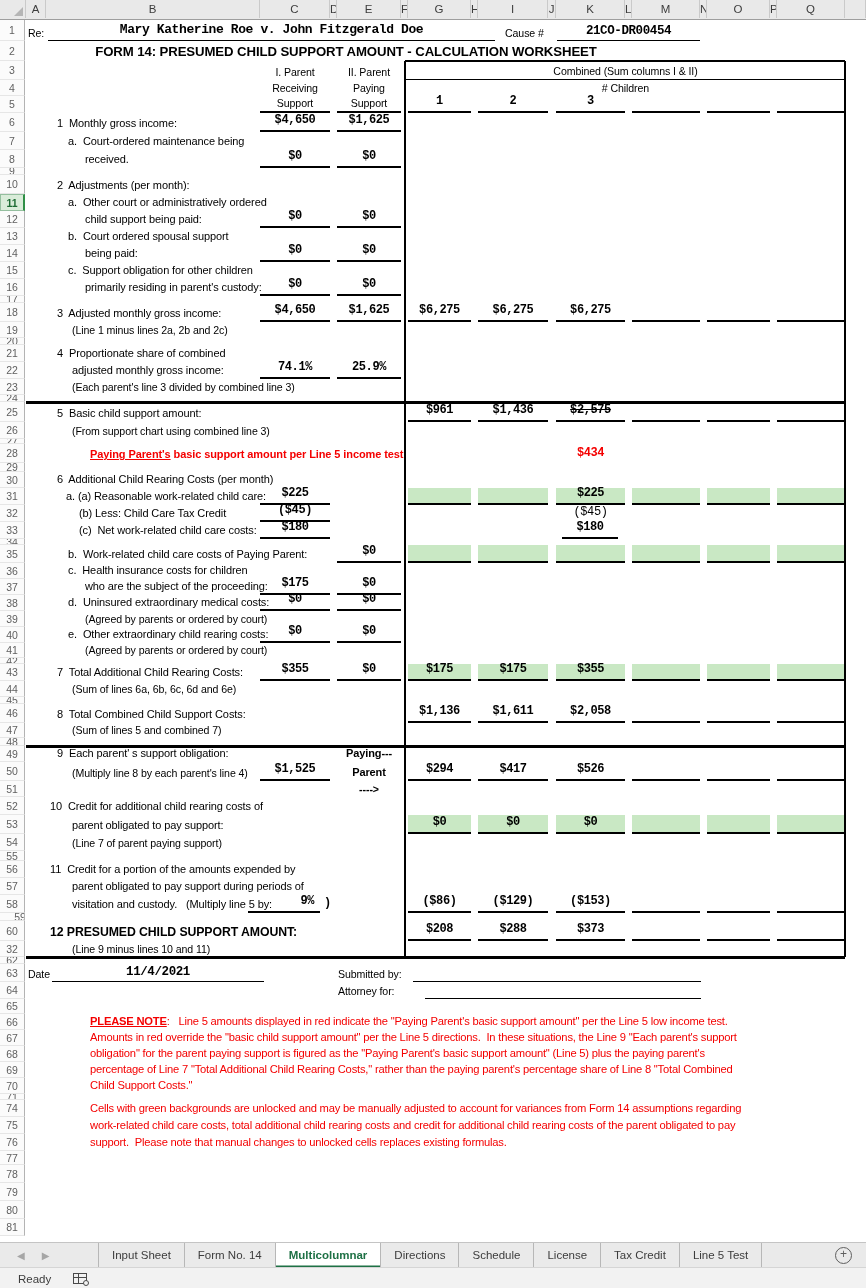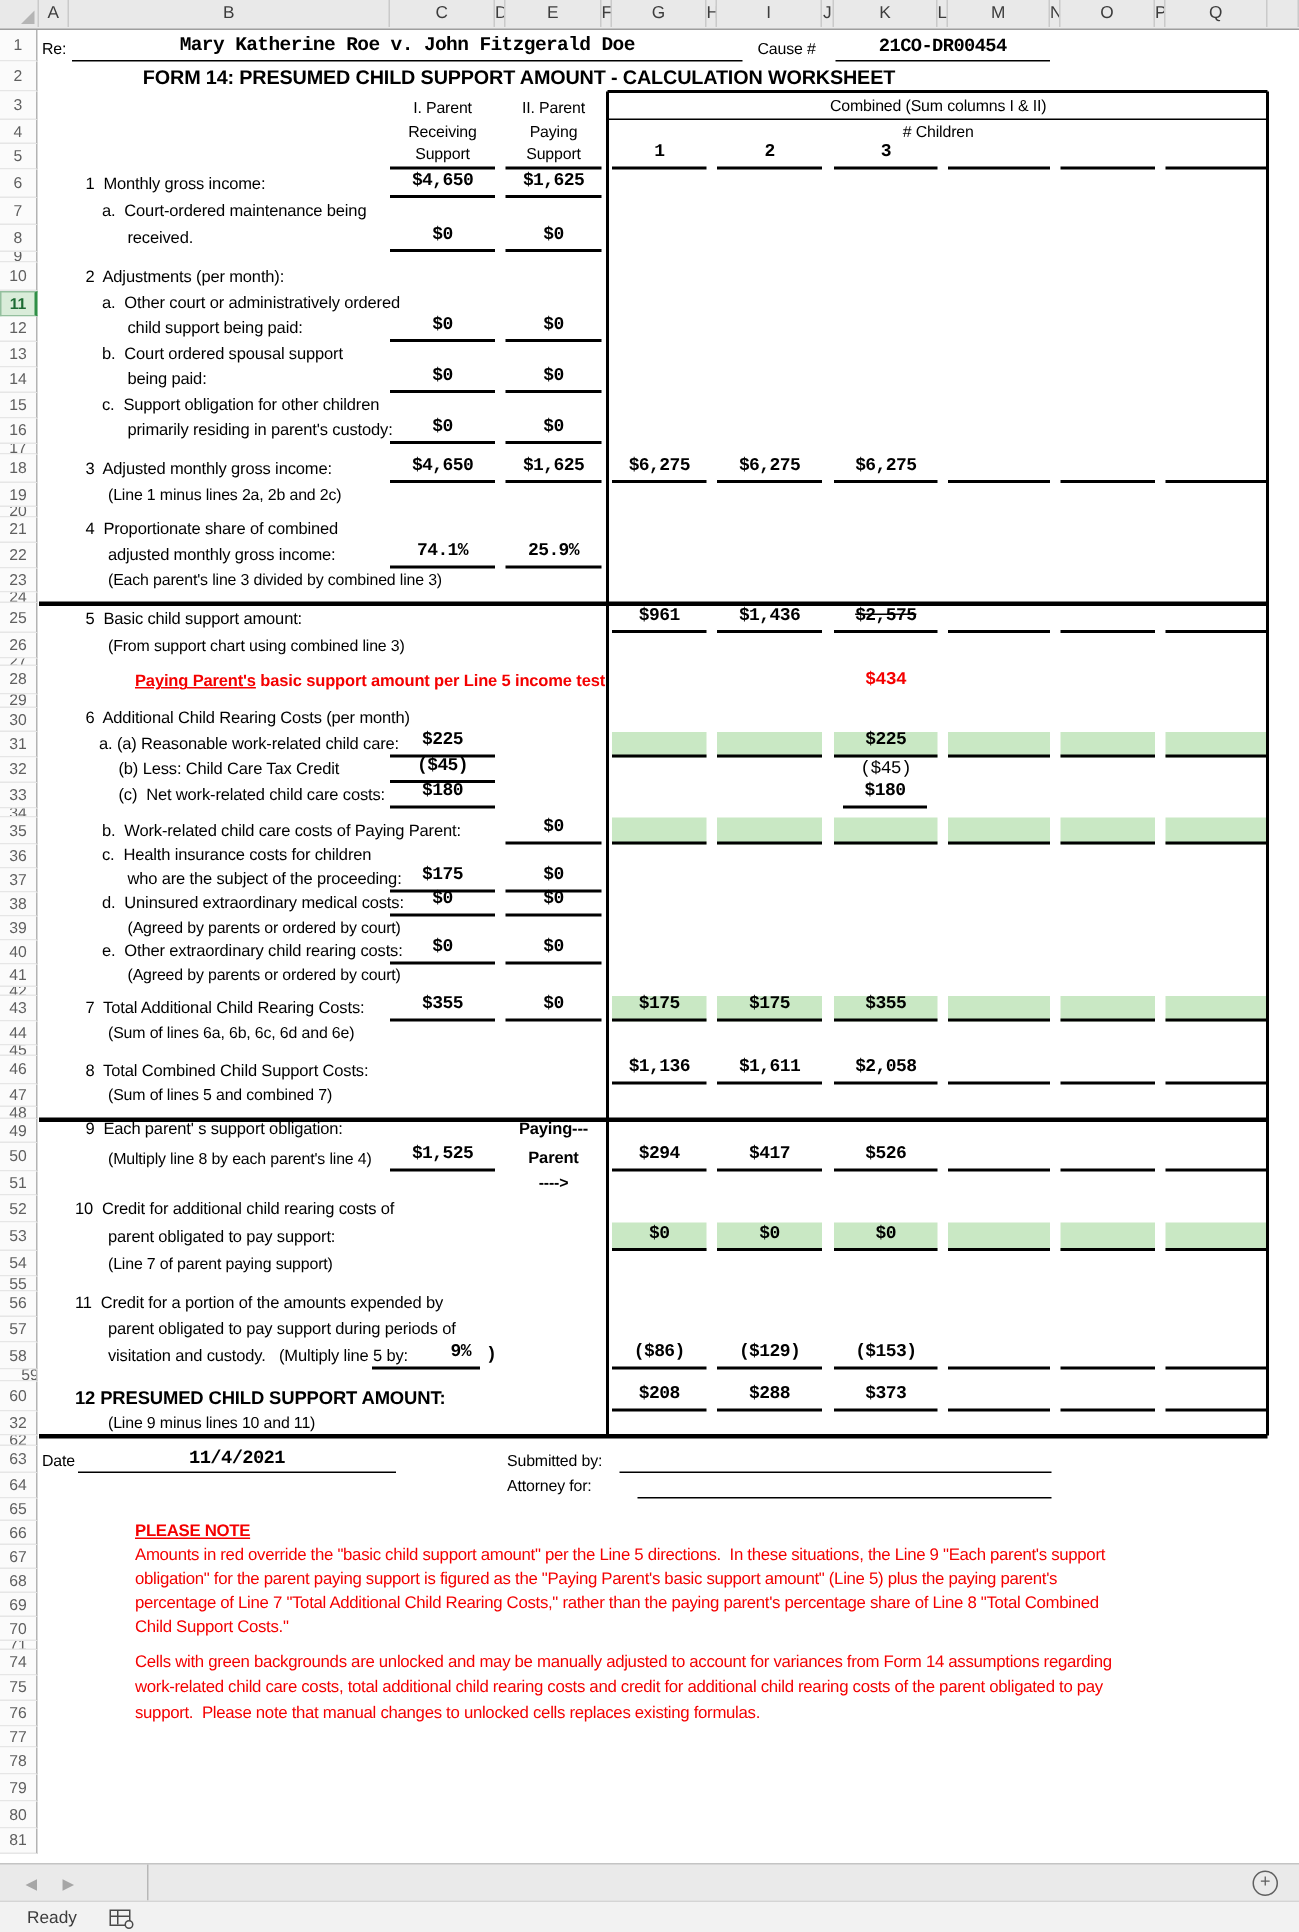--- a/index.html
+++ b/index.html
@@ -311,21 +311,21 @@
       <div class="rowhdr" style="top: 964px; height: 18px;">63</div>
       <div class="cell sm" style="left: 28px; top: 964px; width: 26px; height: 18px;">Date</div>
       <div class="cell mono ulthin" style="left: 52px; top: 964px; width: 212px; height: 18px; font-size: 12.5px;">11/4/2021</div>
       <div class="cell sm" style="left: 338px; top: 964px; width: 74px; height: 18px;">Submitted by:</div>
       <div class="cell ulthin" style="left: 413px; top: 964px; width: 288px; height: 18px;"></div>
       <div class="rowhdr" style="top: 982px; height: 17px;">64</div>
       <div class="cell sm" style="left: 338px; top: 982px; width: 74px; height: 17px;">Attorney for:</div>
       <div class="cell ulthin" style="left: 425px; top: 982px; width: 276px; height: 17px;"></div>
       <div class="rowhdr" style="top: 999px; height: 15px;">65</div>
       <div class="rowhdr" style="top: 1014px; height: 16px;">66</div>
-      <div class="cell red note" style="left: 46px; top: 1014px; width: 800px; height: 16px; padding-left: 44px;"><span style="text-decoration: underline; font-weight: bold;">PLEASE NOTE</span></div>
+      <div class="cell red note" style="left: 46px; top: 1014px; width: 800px; height: 16px; padding-left: 44px;"><span style="text-decoration: underline; font-weight: bold;">PLEASE NOTE</span><span>:   Line 5 amounts displayed in red indicate the "Paying Parent's basic support amount" per the Line 5 low income test.</span></div>
       <div class="rowhdr" style="top: 1030px; height: 16px;">67</div>
       <div class="cell red note" style="left: 46px; top: 1030px; width: 800px; height: 16px; padding-left: 44px;">Amounts in red override the "basic child support amount" per the Line 5 directions.  In these situations, the Line 9 "Each parent's support</div>
       <div class="rowhdr" style="top: 1046px; height: 16px;">68</div>
       <div class="cell red note" style="left: 46px; top: 1046px; width: 800px; height: 16px; padding-left: 44px;">obligation" for the parent paying support is figured as the "Paying Parent's basic support amount" (Line 5) plus the paying parent's</div>
       <div class="rowhdr" style="top: 1062px; height: 16px; text-align: right;">69</div>
       <div class="cell red note" style="left: 46px; top: 1062px; width: 800px; height: 16px; padding-left: 44px;">percentage of Line 7 "Total Additional Child Rearing Costs," rather than the paying parent's percentage share of Line 8 "Total Combined</div>
       <div class="rowhdr" style="top: 1078px; height: 16px;">70</div>
       <div class="cell red note" style="left: 46px; top: 1078px; width: 800px; height: 16px; padding-left: 44px;">Child Support Costs."</div>
       <div class="rowhdr" style="top: 1094px; height: 6px;">71</div>
       <div class="rowhdr" style="top: 1100px; height: 17px;">74</div>
@@ -346,20 +346,30 @@
       <div class="ln" style="left: 404.1px; top: 61px; width: 1.8px; height: 896px;"></div>
       <div class="ln" style="left: 844.25px; top: 61px; width: 1.5px; height: 896px;"></div>
     </div>
 </div>
 
 <div id="tabbar">
   <div id="tabnav">
     <span class="navarr">◀</span>
     <span class="navarr">▶</span>
   </div>
+  <div id="tabs">
+      <div class="tab">Input Sheet</div>
+      <div class="tab">Form No. 14</div>
+      <div class="tab active">Multicolumnar</div>
+      <div class="tab">Directions</div>
+      <div class="tab">Schedule</div>
+      <div class="tab">License</div>
+      <div class="tab">Tax Credit</div>
+      <div class="tab">Line 5 Test</div>
+    </div>
   <div id="addsheet">+</div>
 </div>
 
 <div id="statusbar">
   <span class="mode">Ready</span>
   <span id="macroicon">
       <i></i>
       <b></b>
       <u></u>
     </span>

